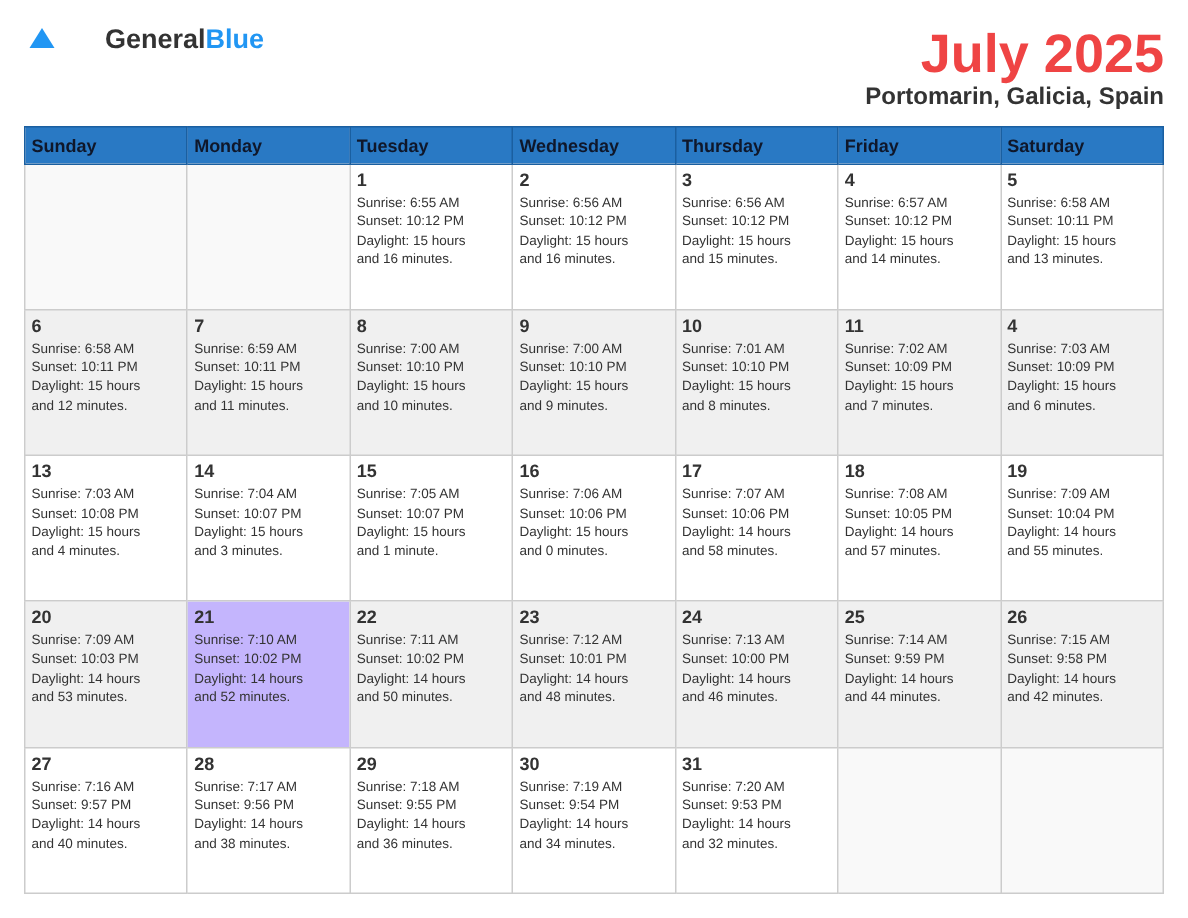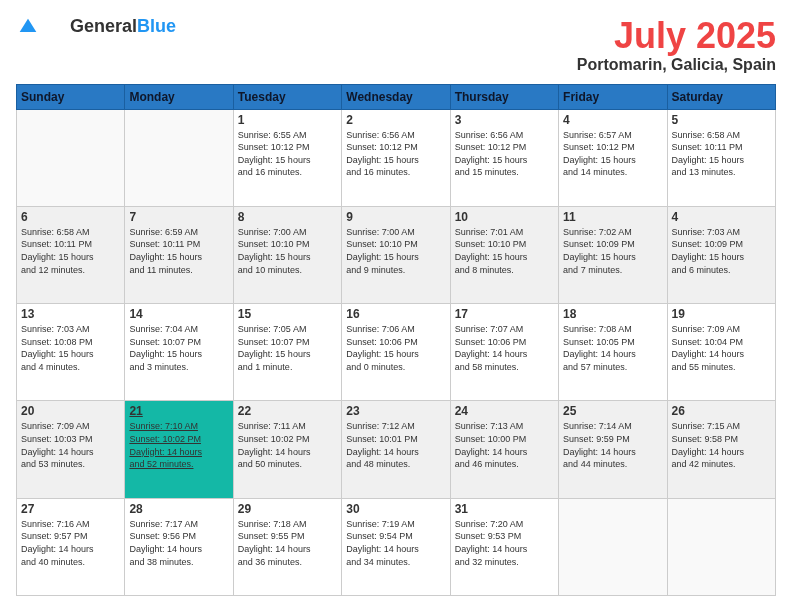--- a/index.html
+++ b/index.html
@@ -265,21 +265,21 @@
           </td>
         </tr>
         <tr>
           <td style="background: rgb(240, 240, 240);">
             <span class="day-num">20</span>
             <div class="day-info" style="white-space: pre-line;">Sunrise: 7:09 AM
 Sunset: 10:03 PM
 Daylight: 14 hours
 and 53 minutes.</div>
           </td>
-          <td style="background: #14b8a6; text-decoration: underline;">
+          <td style="background: #c4b5fd;">
             <span class="day-num">21</span>
             <div class="day-info" style="white-space: pre-line;">Sunrise: 7:10 AM
 Sunset: 10:02 PM
 Daylight: 14 hours
 and 52 minutes.</div>
           </td>
           <td style="background: rgb(240, 240, 240);">
             <span class="day-num">22</span>
             <div class="day-info" style="white-space: pre-line;">Sunrise: 7:11 AM
 Sunset: 10:02 PM

